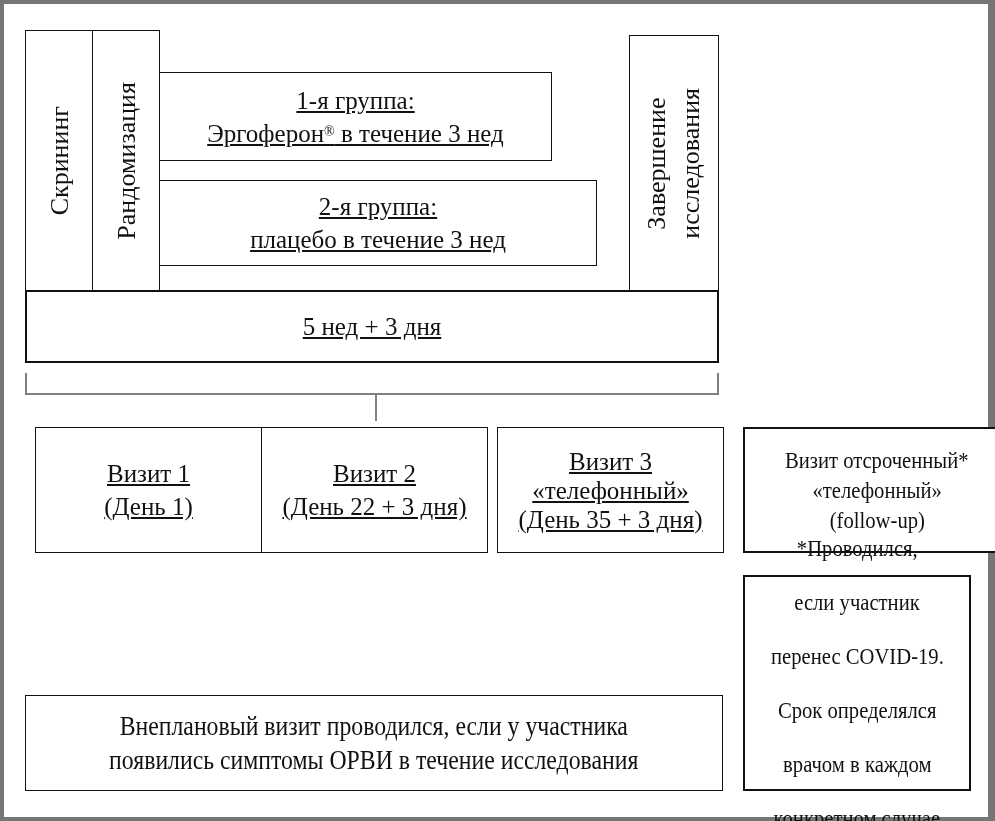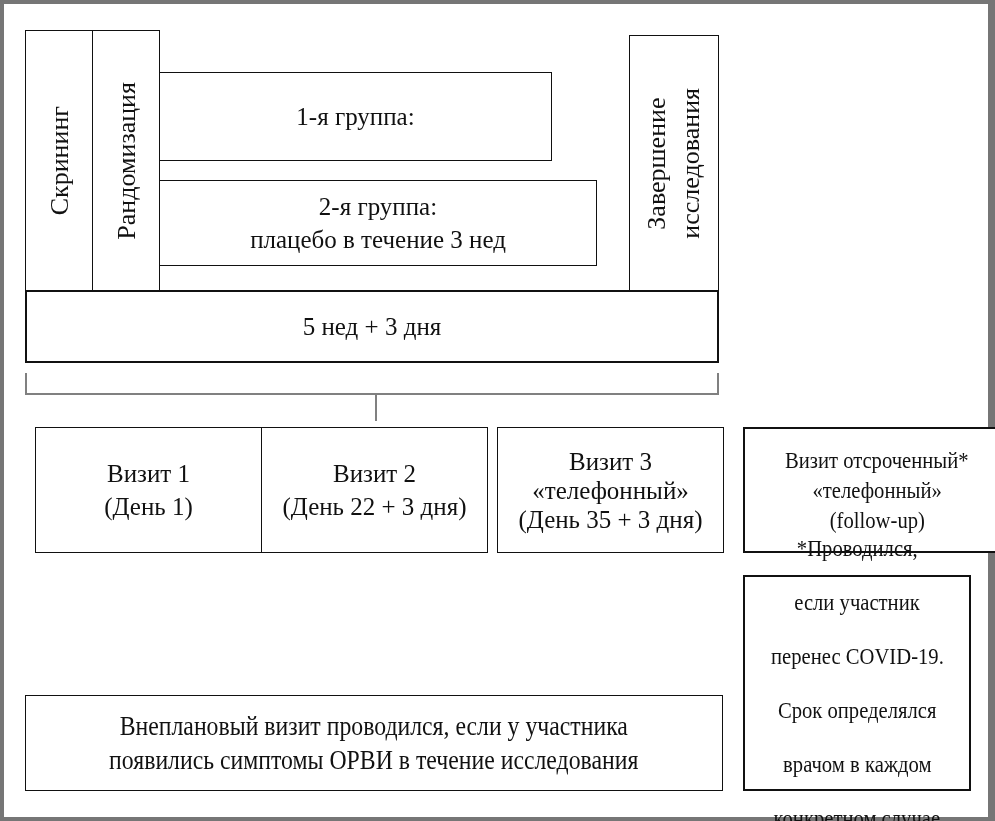--- a/index.html
+++ b/index.html
@@ -17,40 +17,41 @@
     .box {
       position: absolute; box-sizing: border-box;
       border: 1.5px solid #111; background: #fff;
       display: flex; align-items: center; justify-content: center;
       text-align: center;
     }
     .vtext {
       writing-mode: vertical-rl; transform: rotate(180deg);
       font-size: 26px; line-height: 31px; white-space: nowrap;
     }
-    .htext { font-size: 25px; line-height: 33px; white-space: nowrap; }
+    .htext { font-size: 25px; line-height: 33px; white-space: nowrap; text-decoration: underline; }
     .cond { font-size: 24px; line-height: 30px; transform: scaleX(0.86); white-space: nowrap; }
     .line { position: absolute; background: #808080; }
     sup { font-size: 14px; vertical-align: top; position: relative; top: -2px; }
   </style>
 </head>
 <body>
 
 <div class="frame"></div>
 
 <div class="box" style="left:25px;top:30px;width:68px;height:262px;">
   <span class="vtext">Скрининг</span>
 </div>
 
 <div class="box" style="left:92px;top:30px;width:68px;height:262px;">
   <span class="vtext">Рандомизация</span>
 </div>
 
 <div class="box" style="left:159px;top:72px;width:393px;height:89px;flex-direction:column;">
   <div class="htext">1-я группа:</div>
+  <div class="htext"><span>Эргоферон</span><sup>®</sup><span style="white-space:pre;"> в течение 3 нед</span></div>
 </div>
 
 <div class="box" style="left:159px;top:180px;width:438px;height:86px;flex-direction:column;">
   <div class="htext">2-я группа:</div>
   <div class="htext">плацебо в течение 3 нед</div>
 </div>
 
 <div class="box" style="left:629px;top:35px;width:90px;height:257px;">
   <span class="vtext" style="line-height:34px;">
     <span>Завершение</span><br>

